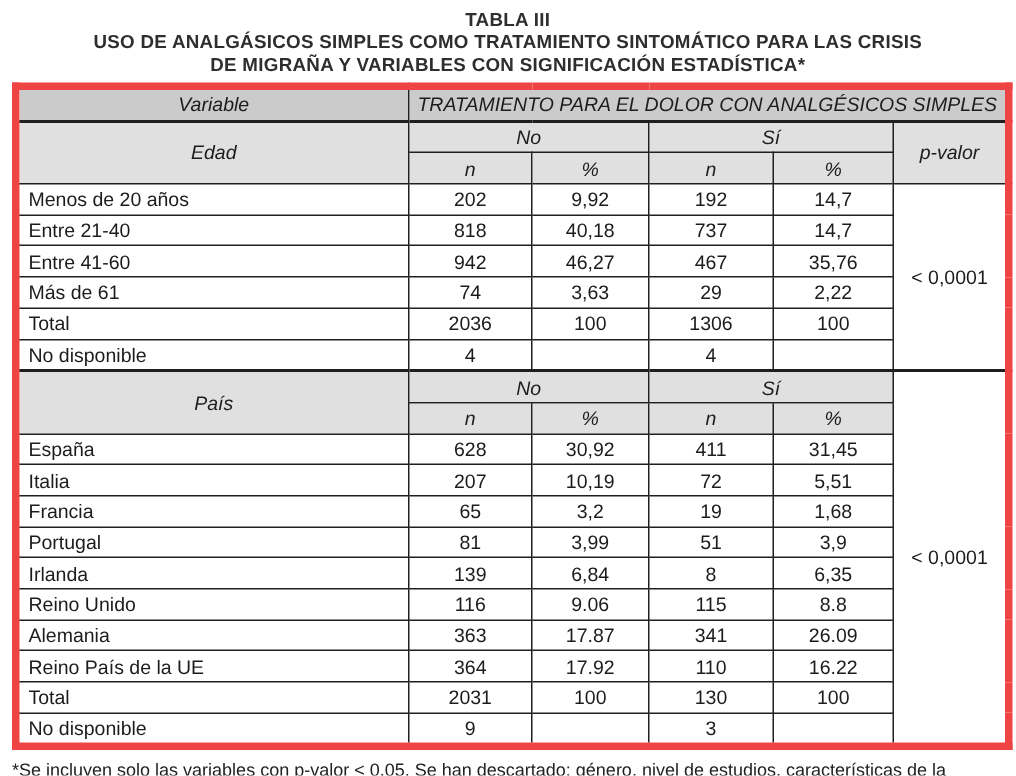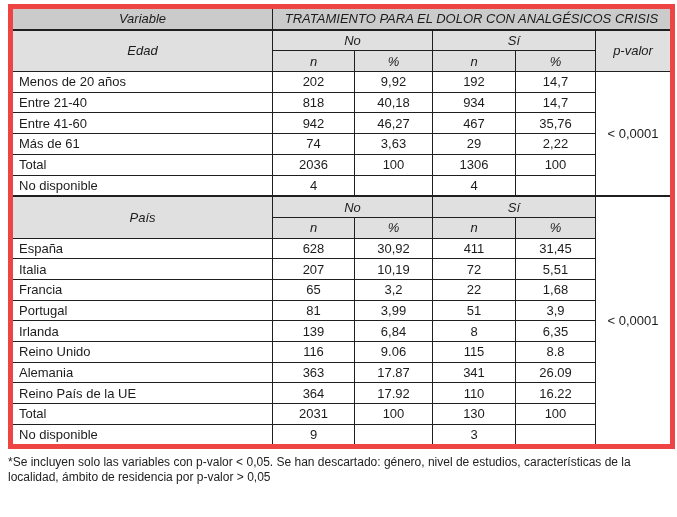--- a/index.html
+++ b/index.html
@@ -63,35 +63,40 @@
     font-size: 12px;
     line-height: 14.5px;
     color: #222222;
   }
 </style>
 </head>
 <body>
 
 <div class="page">
 
+  <div class="title-block">
+    <div>TABLA III</div>
+    <div>USO DE ANALGÁSICOS SIMPLES COMO TRATAMIENTO SINTOMÁTICO PARA LAS CRISIS</div>
+    <div>DE MIGRAÑA Y VARIABLES CON SIGNIFICACIÓN ESTADÍSTICA*</div>
+  </div>
 
   <table class="main">
     <colgroup>
       <col style="width:262px">
         <col style="width:82px">
         <col style="width:78px">
       <col style="width:83px">
         <col style="width:80px">
         <col style="width:77px">
     </colgroup>
 
     <tbody>
         <tr>
       <td class="hdr1 tb">Variable</td>
-      <td class="hdr1 tb" colspan="5">TRATAMIENTO PARA EL DOLOR CON ANALGÉSICOS CRISIS</td>
+      <td class="hdr1 tb" colspan="5">TRATAMIENTO PARA EL DOLOR CON ANALGÉSICOS SIMPLES</td>
     </tr>
 
     <tr>
       <td class="hdr" rowspan="2">Edad</td>
       <td class="hdr" colspan="2">No</td>
       <td class="hdr" colspan="2">Sí</td>
       <td class="hdr" rowspan="2">p-valor</td>
     </tr>
     <tr>
       <td class="hdr">n</td>
@@ -105,21 +110,21 @@
       <td>202</td>
       <td>9,92</td>
       <td>192</td>
       <td>14,7</td>
       <td rowspan="6">&lt; 0,0001</td>
     </tr>
     <tr>
       <td class="lbl">Entre 21-40</td>
       <td>818</td>
       <td>40,18</td>
-      <td>934</td>
+      <td>737</td>
       <td>14,7</td>
     </tr>
     <tr>
       <td class="lbl">Entre 41-60</td>
       <td>942</td>
       <td>46,27</td>
       <td>467</td>
       <td>35,76</td>
     </tr>
     <tr>
@@ -168,21 +173,21 @@
       <td class="lbl">Italia</td>
       <td>207</td>
       <td>10,19</td>
       <td>72</td>
       <td>5,51</td>
     </tr>
     <tr>
       <td class="lbl">Francia</td>
       <td>65</td>
       <td>3,2</td>
-      <td>22</td>
+      <td>19</td>
       <td>1,68</td>
     </tr>
     <tr>
       <td class="lbl">Portugal</td>
       <td>81</td>
       <td>3,99</td>
       <td>51</td>
       <td>3,9</td>
     </tr>
     <tr>

